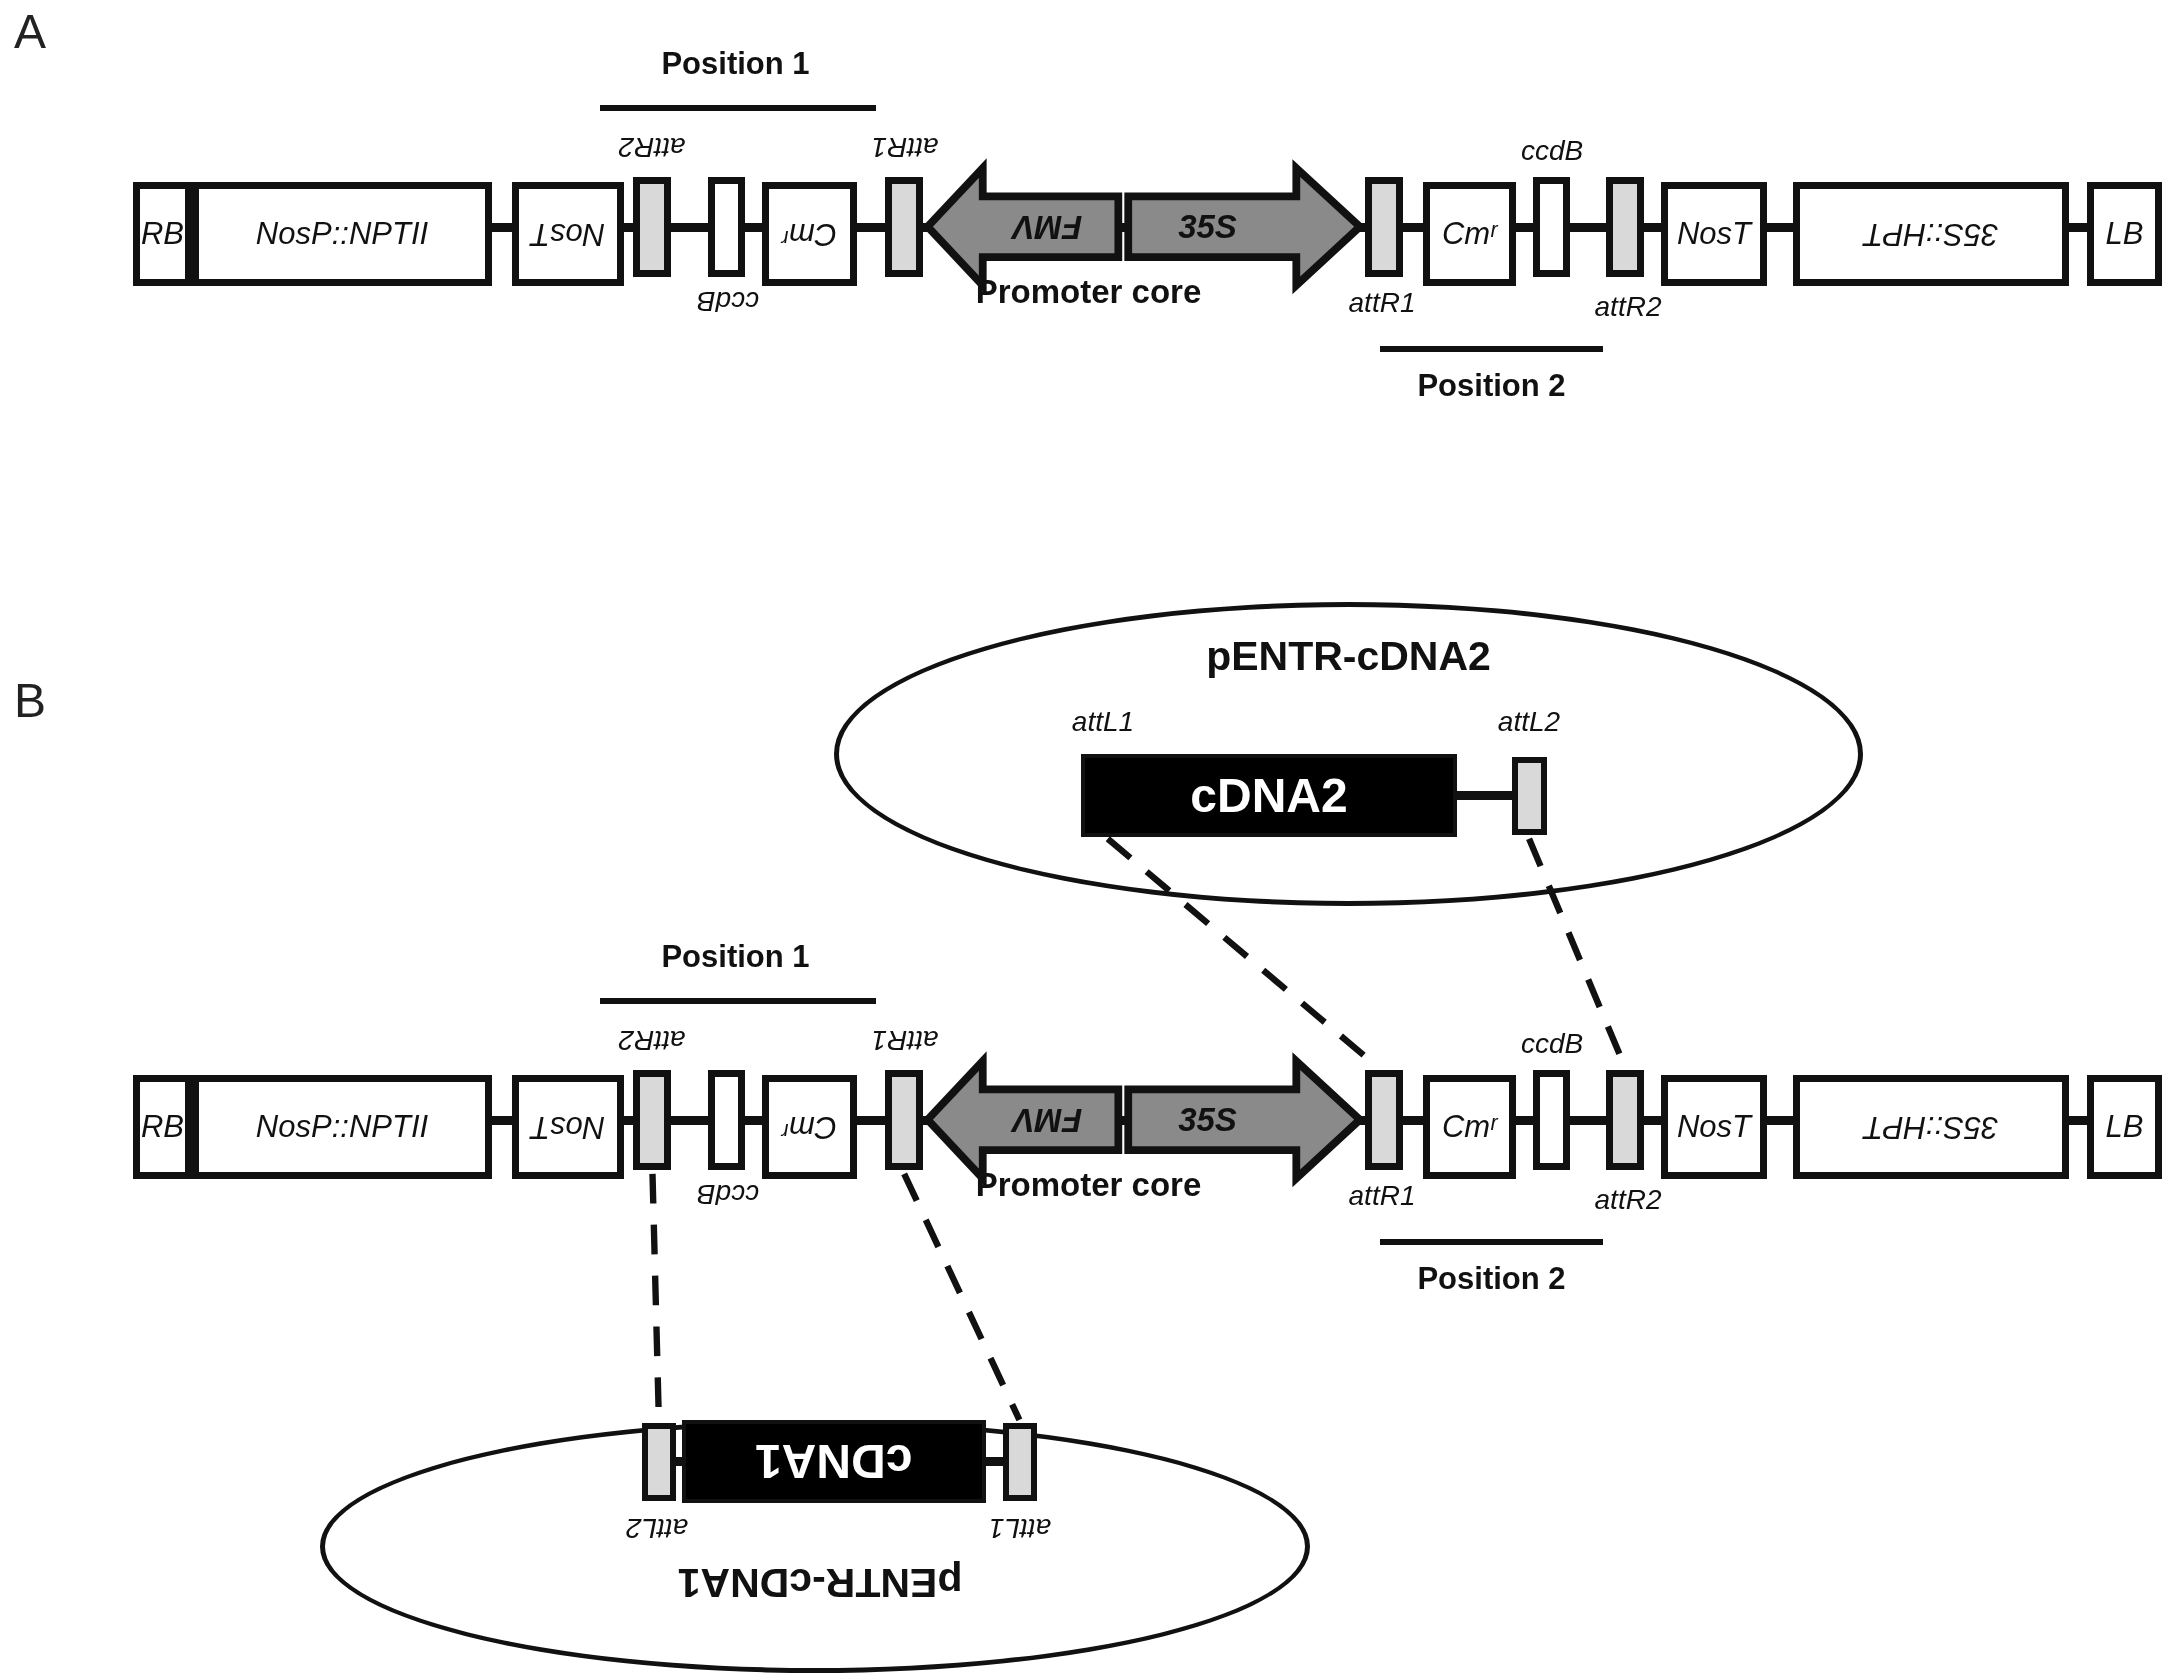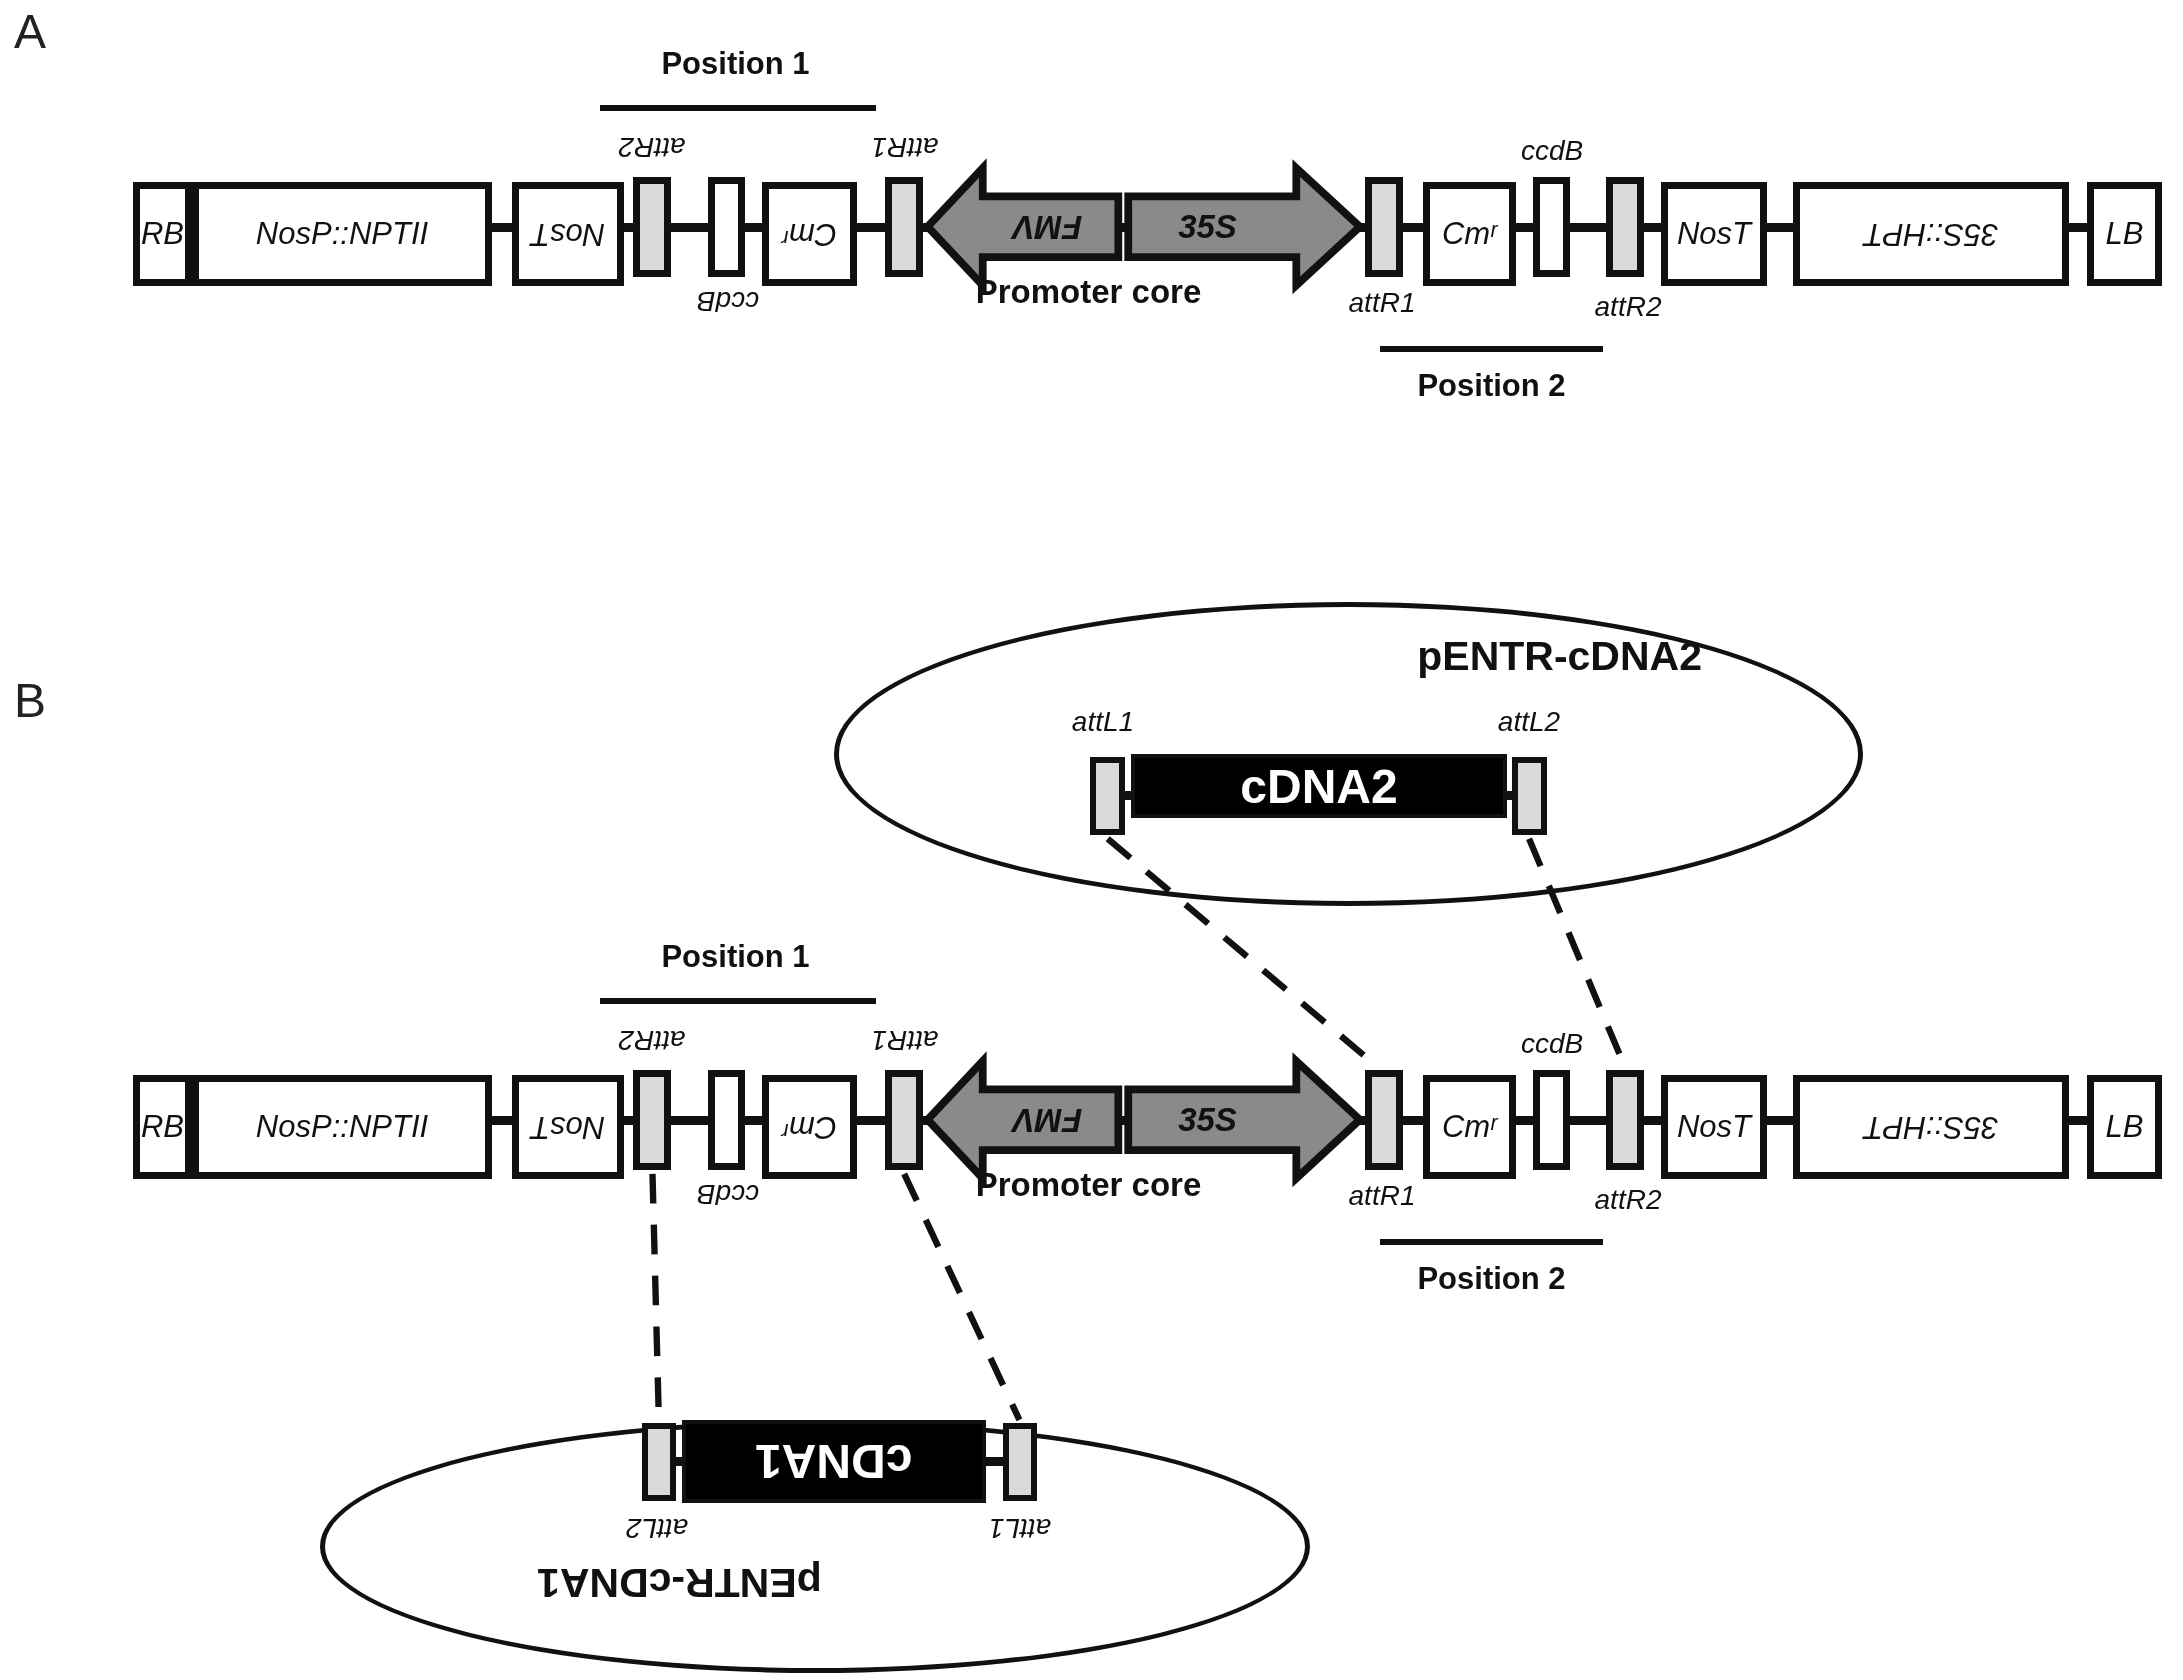--- a/index.html
+++ b/index.html
@@ -51,21 +51,21 @@
   .esite{
     position:absolute;border:6.4px solid var(--ink);background:var(--att-fill);
     box-sizing:border-box;z-index:3;
   }
   .cdna{
     position:absolute;background:var(--cdna-fill);z-index:3;border:4.2px solid var(--ink);
     box-sizing:border-box;display:flex;align-items:center;justify-content:center;
     color:#ffffff;font-weight:bold;font-size:48px;
   }
   .etitle{
-    position:absolute;text-align:right;font-weight:bold;font-size:41px;z-index:2;white-space:nowrap;
+    position:absolute;text-align:center;font-weight:bold;font-size:41px;z-index:2;white-space:nowrap;
   }
   #dashes{position:absolute;left:0;top:0;width:2183px;height:1681px;z-index:3;pointer-events:none;}
 </style>
 </head>
 <body>
 
 <div id="stage">
 
   <div class="abs panel-letter" style="left:14px;top:4.2px;">A</div>
 
@@ -180,21 +180,21 @@
     <div class="rule" style="left:1380px;width:223px;top:346px;"></div>
     <div class="lbl lbl-bold" style="left:1350px;width:283px;top:369px;font-size:31px;">Position 2</div>
   </div>
 
   <div class="ellipse" style="left:834px;top:602px;width:1029px;height:304px;"></div>
   <div class="etitle" style="left:995px;top:633px;width:707px;">pENTR-cDNA2</div>
   <div class="lbl" style="left:997px;width:212px;top:707px;">attL1</div>
   <div class="lbl" style="left:1423px;width:212px;top:707px;">attL2</div>
   <div class="ecassette-link" style="left:1103px;top:791px;width:431px;"></div>
   <div class="esite" style="left:1090px;top:757px;width:35px;height:78px;"></div>
-  <div class="cdna" style="left:1131px;top:754px;width:376px;height:64px;">
+  <div class="cdna" style="left:1081px;top:754px;width:376px;height:83px;">
       <span>cDNA2</span>
     </div>
   <div class="esite" style="left:1512px;top:757px;width:35px;height:78px;"></div>
 
   <div class="ellipse" style="left:320px;top:1420px;width:990px;height:253px;"></div>
   <div class="ecassette-link" style="left:654px;top:1457px;width:361px;"></div>
   <div class="esite" style="left:642px;top:1423px;width:34px;height:78px;"></div>
   <div class="cdna" style="left:682px;top:1420px;width:304px;height:83px;">
       <span class="r180">cDNA1</span>
     </div>

